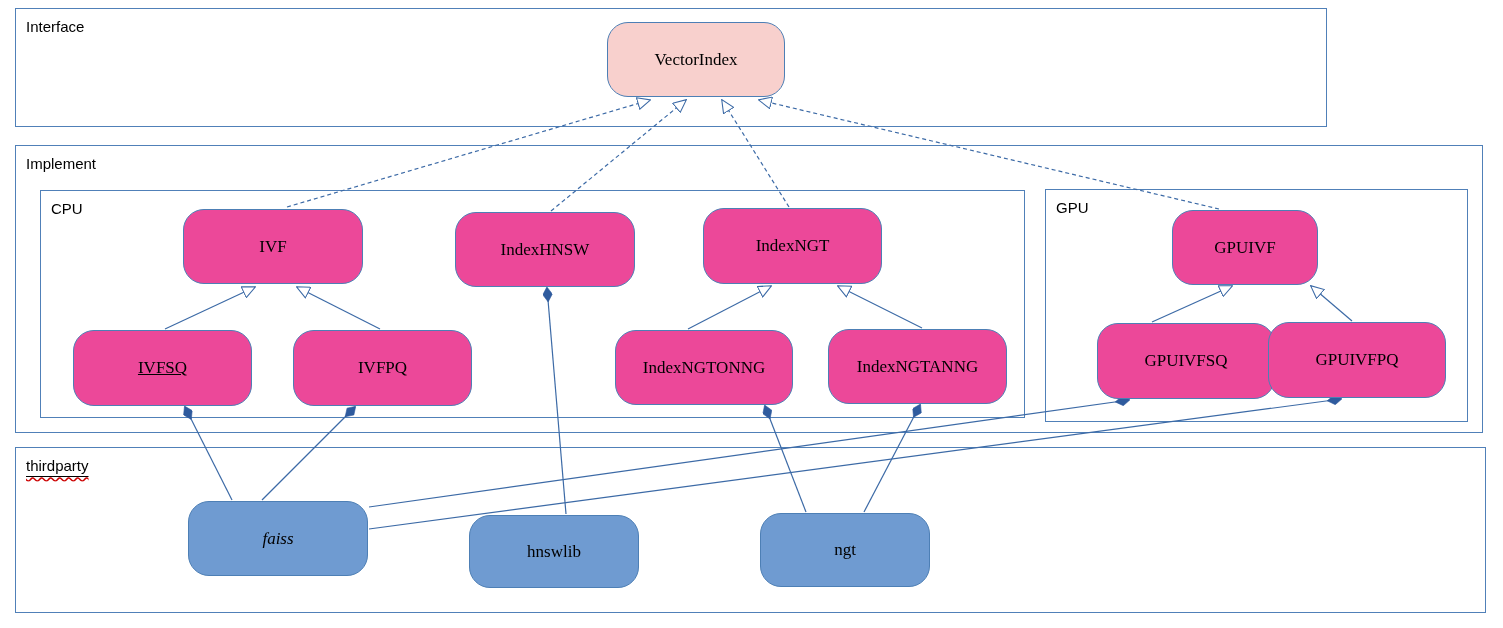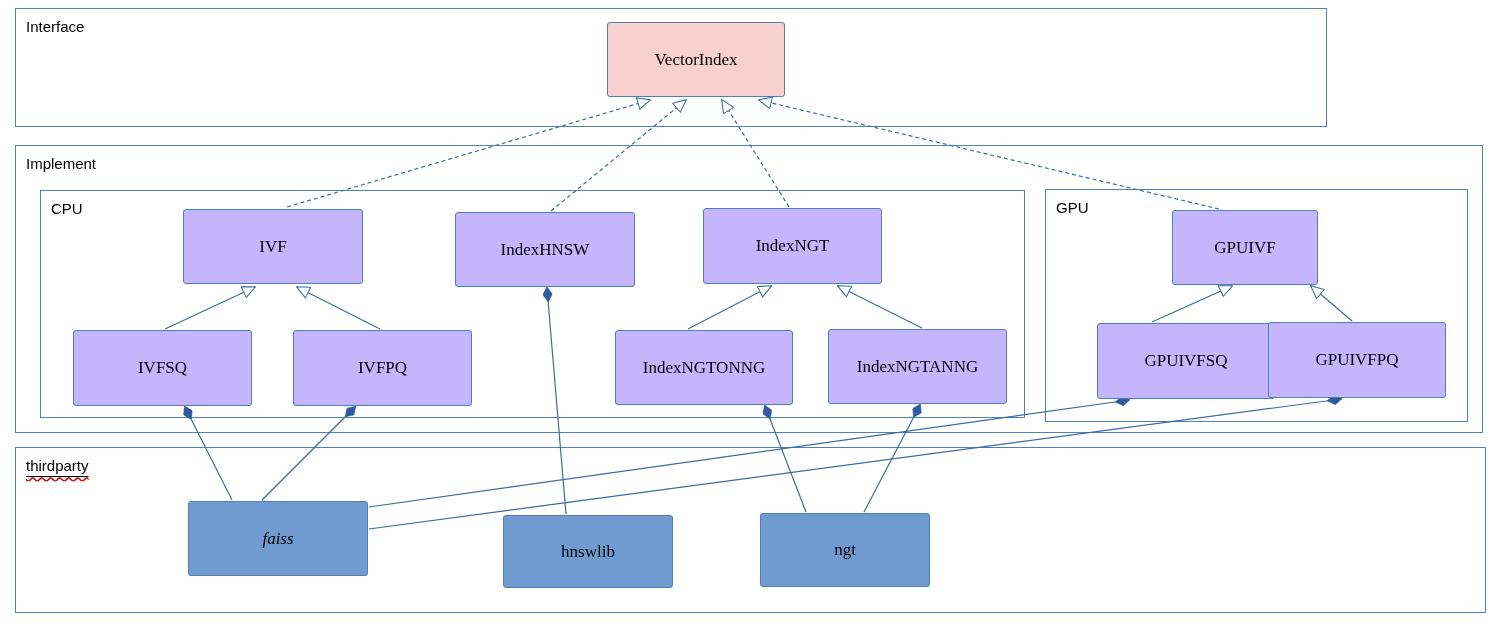--- a/index.html
+++ b/index.html
@@ -16,26 +16,26 @@
     font-family:"Liberation Sans",sans-serif;white-space:nowrap;
   }
   .wavy{
     text-decoration:underline wavy #cc0000;
     text-underline-offset:5px;
   }
   .solid-underline{
     text-decoration:underline solid #000;
   }
   .node{
-    position:absolute;border:1.4px solid #4d7fb5;border-radius:3px;
+    position:absolute;border:1.4px solid #4d7fb5;border-radius:21px;
     box-sizing:border-box;display:flex;align-items:center;justify-content:center;
     font-family:"Liberation Serif",serif;font-size:17px;color:#000;
   }
   .node.pink{background:#f8d0cd;}
-  .node.green{background:#c4b5fd;}
+  .node.green{background:#ec4899;}
   .node.blue{background:#6f9bd1;}
   svg.connectors{
     position:absolute;left:0;top:0;width:1503px;height:628px;
     pointer-events:none;
   }
   svg.connectors line{stroke:#3c6aa6;stroke-width:1.2;}
   svg.connectors line.dashed{stroke-dasharray:4,3;}
 </style>
 </head>
 <body>
@@ -104,21 +104,21 @@
 </div>
 
 <div class="node green" style="left:703px;top:208px;width:179px;height:76px;">
   <span>IndexNGT</span>
 </div>
 
 <div class="node green" style="left:1172px;top:210px;width:146px;height:75px;">
   <span>GPUIVF</span>
 </div>
 
-<div class="node green" style="left:73px;top:330px;width:179px;height:76px;">
+<div class="node green" style="left:73px;top:330px;width:179px;height:76px;text-decoration:underline;">
   <span>IVFSQ</span>
 </div>
 
 <div class="node green" style="left:293px;top:330px;width:179px;height:76px;">
   <span>IVFPQ</span>
 </div>
 
 <div class="node green" style="left:615px;top:330px;width:178px;height:75px;">
   <span>IndexNGTONNG</span>
 </div>
@@ -132,19 +132,19 @@
 </div>
 
 <div class="node green" style="left:1268px;top:322px;width:178px;height:76px;text-align:center;">
   <span>GPUIVFPQ</span>
 </div>
 
 <div class="node blue" style="left:188px;top:501px;width:180px;height:75px;font-style:italic;">
   <span>faiss</span>
 </div>
 
-<div class="node blue" style="left:503px;top:515px;width:170px;height:73px;">
+<div class="node blue" style="left:469px;top:515px;width:170px;height:73px;">
   <span>hnswlib</span>
 </div>
 
 <div class="node blue" style="left:760px;top:513px;width:170px;height:74px;">
   <span>ngt</span>
 </div>
 
 </body></html>

